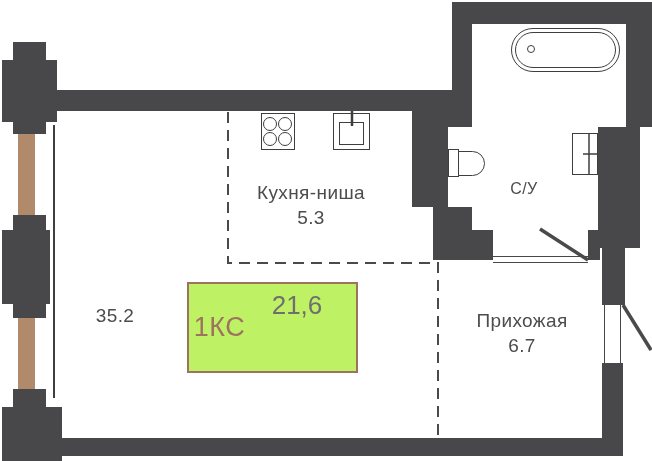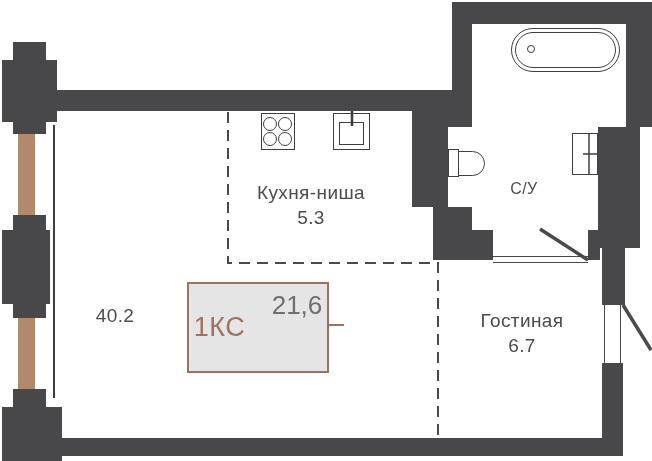--- a/index.html
+++ b/index.html
@@ -13,22 +13,22 @@
   .fx{position:absolute;border:1.5px solid var(--fixture-line,#3e3e3e);background:#fff;box-sizing:border-box;}
   .fx.noFill{background:transparent;}
   .lbl{
     position:absolute;text-align:center;color:var(--label-text,#4c4c4c);
     font-size:19px;line-height:1.32;letter-spacing:.4px;
   }
   .lbl.small{font-size:16px;line-height:1.3;}
   .gap{position:absolute;background:#fff;box-sizing:border-box;}
   .threshold{border-top:1.5px solid var(--wall,#48484a);border-bottom:1.5px solid var(--wall,#48484a);}
   .jambs{border-left:1.5px solid var(--wall,#48484a);border-right:1.5px solid var(--wall,#48484a);background:#fff;}
-  .card{position:absolute;left:187px;top:282px;width:142px;height:91px;
-    border:2px solid var(--card-accent,#9d7260);background:#e5e5e5;box-sizing:border-box;}
+  .card{position:absolute;left:187px;top:282px;width:171px;height:91px;
+    border:2px solid var(--card-accent,#9d7260);background:#bef264;box-sizing:border-box;}
   .card .cell{position:absolute;display:flex;align-items:center;justify-content:center;}
   .card .type{left:0;top:0;width:61px;height:87px;color:var(--card-accent,#9d7260);font-size:27px;letter-spacing:.5px;}
   .card .a1{left:61px;top:0;width:94px;height:42px;color:var(--card-number,#6f6f6f);font-size:26px;}
   .card .a2{left:61px;top:44px;width:94px;height:43px;color:var(--card-number,#6f6f6f);font-size:26px;}
   svg.overlay{position:absolute;left:0;top:0;pointer-events:none;}
 </style>
 </head>
 <body>
 
 <div id="plan">
@@ -93,31 +93,31 @@
     <line x1="352" y1="111" x2="352" y2="126" stroke="#3e3e3e" stroke-width="2.5"></line>
 
     <line x1="589" y1="134" x2="589" y2="174" stroke="#3e3e3e" stroke-width="1.5"></line>
     <line x1="583" y1="154" x2="598" y2="154" stroke="#3e3e3e" stroke-width="1.5"></line>
 
     <path d="M248,284 L248,328 C248,356 238,365 205,370.5" fill="none" stroke="#9d7260" stroke-width="2"></path>
     <line x1="248" y1="325" x2="344" y2="325" stroke="#9d7260" stroke-width="2"></line>
   </svg>
 
   <div class="lbl" style="left:40px;top:303px;width:150px;">
-    <div>40.2</div>
+    <div>35.2</div>
   </div>
   <div class="lbl" style="left:236px;top:180px;width:150px;">
     <div>Кухня-ниша</div>
     <div>5.3</div>
   </div>
   <div class="lbl small" style="left:494px;top:139px;width:60px;margin-top:40px;">
     <div>С/У</div>
   </div>
   <div class="lbl" style="left:447px;top:308px;width:150px;">
-    <div>Гостиная</div>
+    <div>Прихожая</div>
     <div>6.7</div>
   </div>
 
   <div class="card">
     <div class="cell type">1КС</div>
     <div class="cell a1">21,6</div>
   </div>
 
 </div>
 

